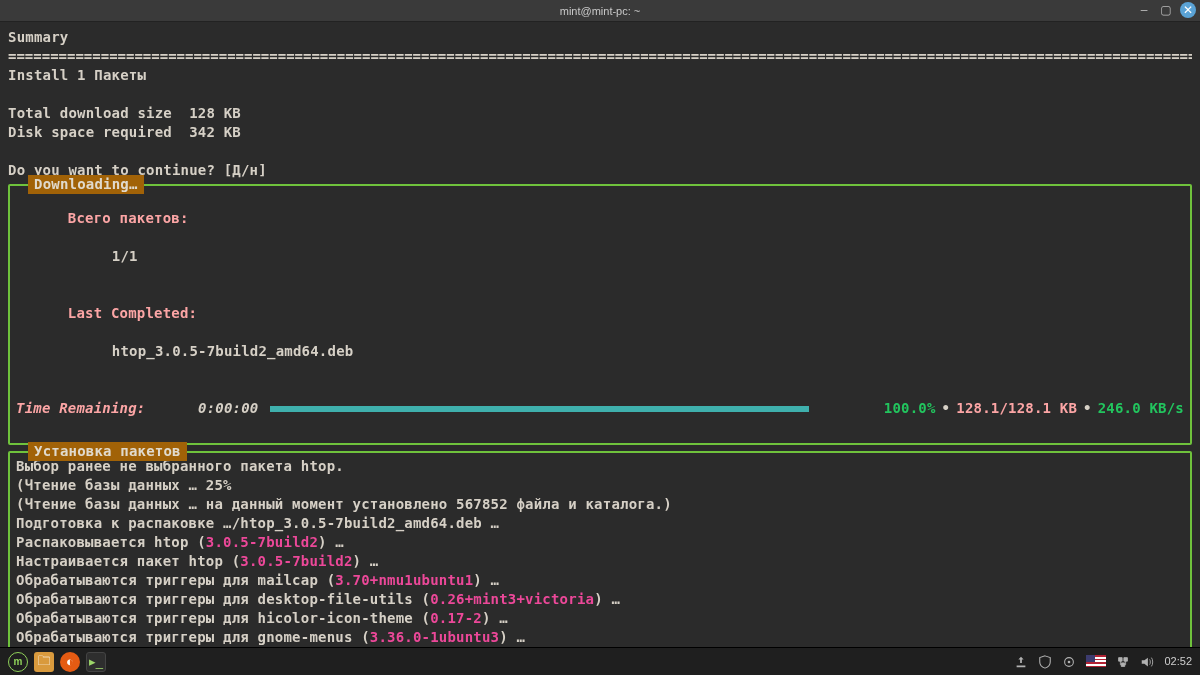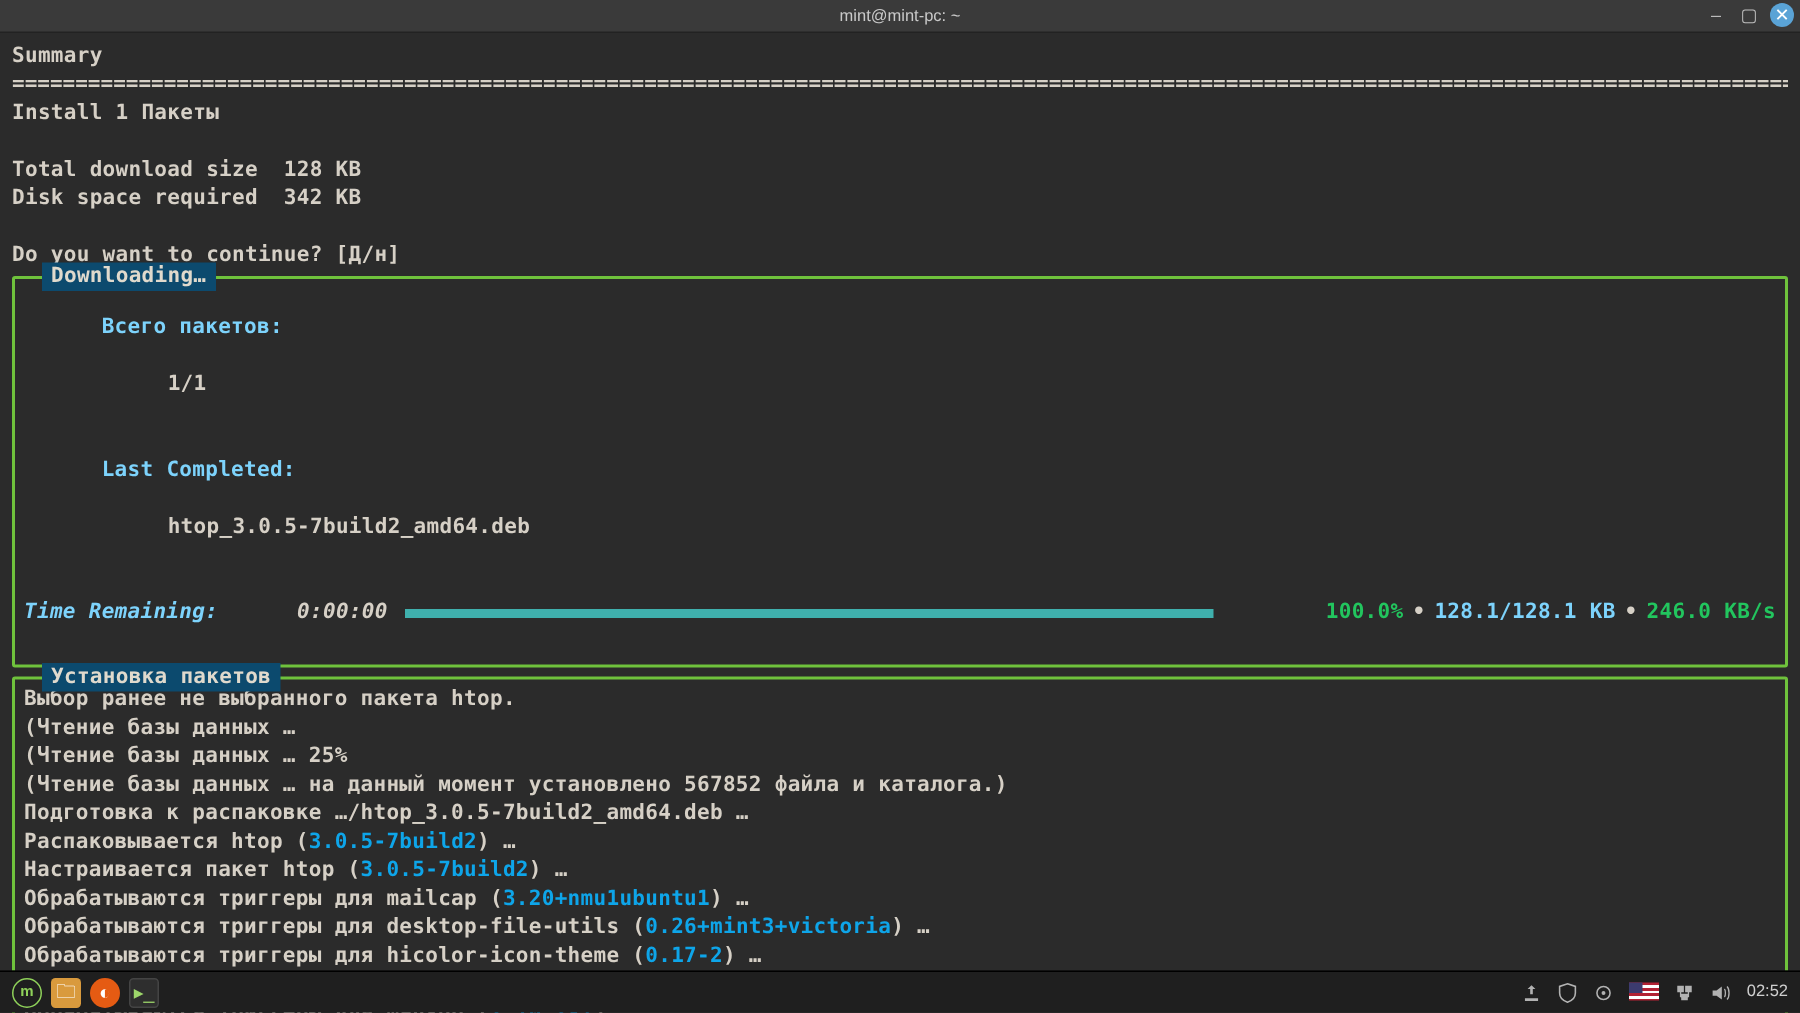--- a/index.html
+++ b/index.html
@@ -59,28 +59,28 @@
     border: 2px solid #6fc23c;
     border-radius: 2px;
     position: relative;
     margin: 4px 0 6px 0;
     padding: 4px 6px 6px 6px;
   }
   .frame-label {
     position: absolute;
     top: -11px;
     left: 18px;
-    background: #0c4a6e;
+    background: #a16207;
     padding: 0 6px;
     color: #e0dacd;
     font-weight: bold;
   }
 
-  .cyan { color: #0ea5e9; }
-  .green { color: #7dd3fc; }
+  .cyan { color: #ec4899; }
+  .green { color: #fca5a5; }
   .grey { color: #d6d0c6; margin-left: 44px; }
   .blue { color: #22c55e; }
   .dot { color: #d6d0c6; padding: 0 6px; }
 
   
   .progrow {
     display: flex;
     align-items: center;
     gap: 0;
   }
@@ -194,27 +194,26 @@
       <span class="trail">
         <span class="blue">100.0%</span><span class="dot">•</span><span class="green">128.1/128.1 KB</span><span class="dot">•</span><span class="blue">246.0 KB/s</span>
       </span>
     </div>
   </div>
 
   <div class="frame">
     <div class="frame-label">Установка пакетов</div>
     <div id="install-lines">
         <div class="row"><span>Выбор ранее не выбранного пакета htop.</span></div>
-        <div class="row"><span>(Чтение базы данных …</span></div>
         <div class="row"><span>(Чтение базы данных … 25%</span></div>
         <div class="row"><span>(Чтение базы данных … на данный момент установлено 567852 файла и каталога.)</span></div>
         <div class="row"><span>Подготовка к распаковке …/htop_3.0.5-7build2_amd64.deb …</span></div>
         <div class="row"><span>Распаковывается htop (</span><span class="cyan">3.0.5-7build2</span><span>) …</span></div>
         <div class="row"><span>Настраивается пакет htop (</span><span class="cyan">3.0.5-7build2</span><span>) …</span></div>
-        <div class="row"><span>Обрабатываются триггеры для mailcap (</span><span class="cyan">3.20+nmu1ubuntu1</span><span>) …</span></div>
+        <div class="row"><span>Обрабатываются триггеры для mailcap (</span><span class="cyan">3.70+nmu1ubuntu1</span><span>) …</span></div>
         <div class="row"><span>Обрабатываются триггеры для desktop-file-utils (</span><span class="cyan">0.26+mint3+victoria</span><span>) …</span></div>
         <div class="row"><span>Обрабатываются триггеры для hicolor-icon-theme (</span><span class="cyan">0.17-2</span><span>) …</span></div>
         <div class="row"><span>Обрабатываются триггеры для gnome-menus (</span><span class="cyan">3.36.0-1ubuntu3</span><span>) …</span></div>
         <div class="row"><span>Обрабатываются триггеры для man-db (</span><span class="cyan">2.10.2-1</span><span>) …</span></div>
       </div>
 
   </div>
 
 </div>
 

